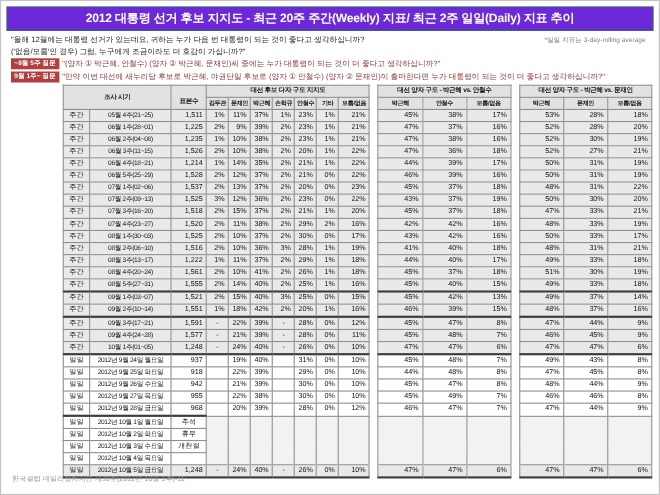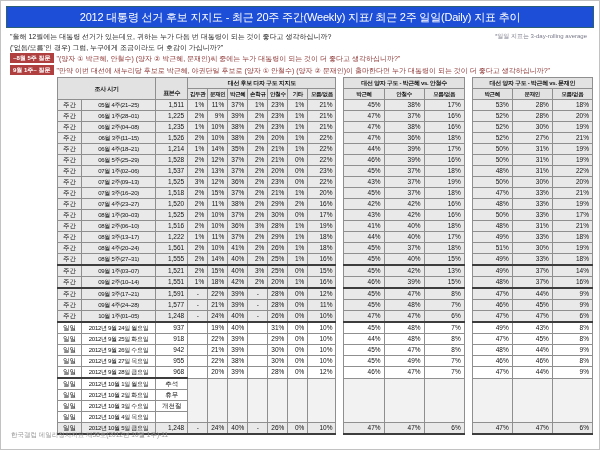--- a/index.html
+++ b/index.html
@@ -8,22 +8,22 @@
     font-family: "Liberation Sans", "DejaVu Sans", sans-serif;
     background: #fff;
   }
   .slide {
     position: relative; width: 600px; height: 450px;
     background: #fff; border: 1px solid #c2c2c2; overflow: hidden;
   }
   
   .title-bar {
     position: absolute; top: 5px; left: 5px; right: 5px; height: 22px;
-    background: #1d4ed8; border: 1px solid #2e6173;
-    color: #fff; font-size: 11px; font-weight: normal;
+    background: #6d28d9; border: 1px solid #2e6173;
+    color: #fff; font-size: 11px; font-weight: bold;
     text-align: center; line-height: 20px;
     letter-spacing: -0.2px;
   }
   
   .question-block {
     position: absolute; top: 31px; left: 9px; right: 9px;
   }
   .q-line { font-size: 7px; color: #222; line-height: 10.5px; white-space: nowrap; }
   .q-line.red { color: #8c3333; }
   .badge {

